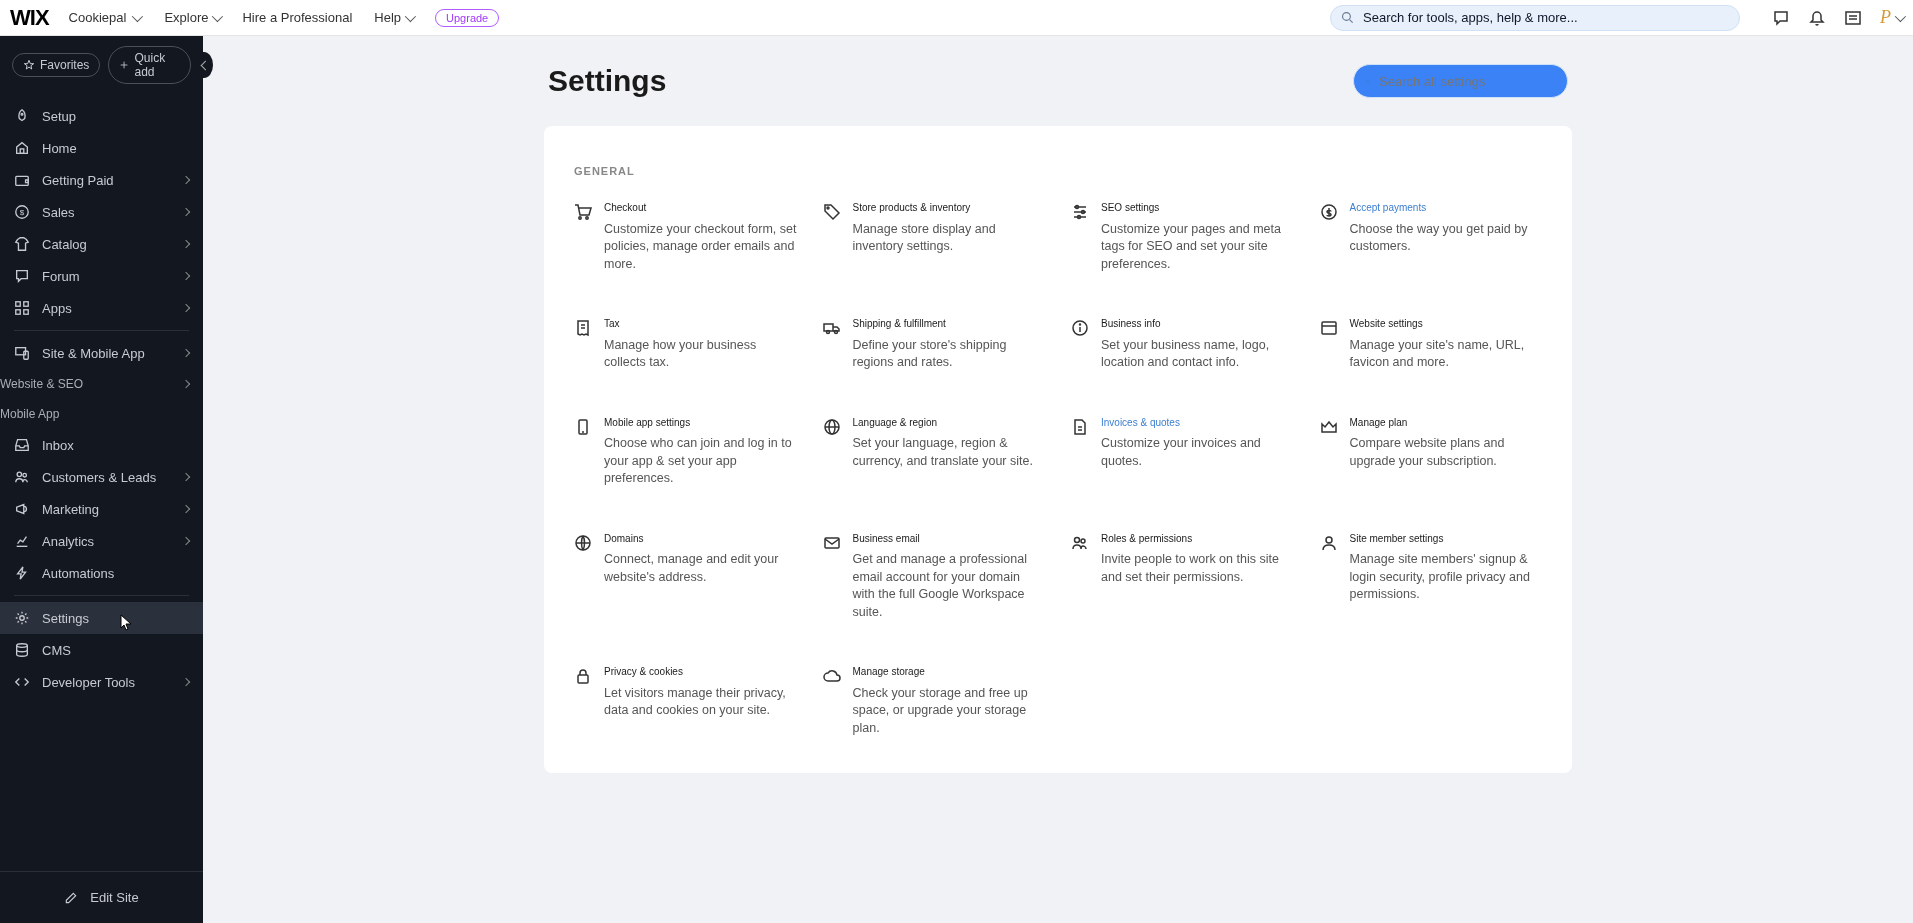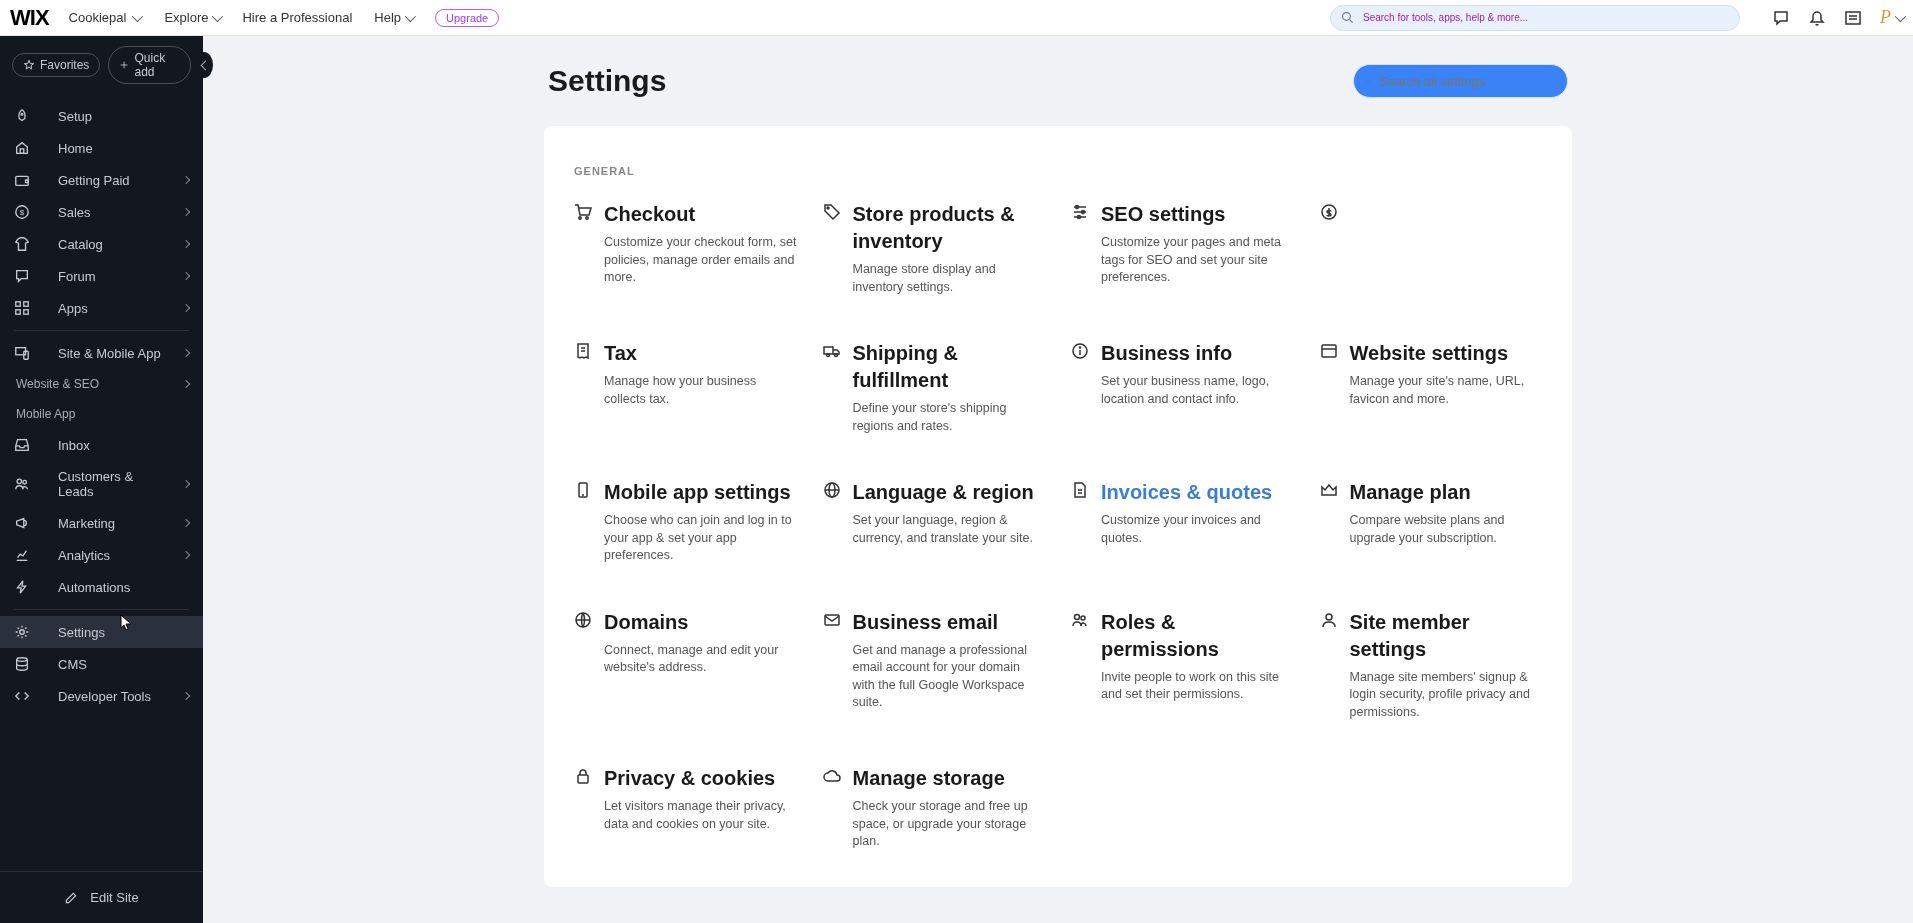--- a/index.html
+++ b/index.html
@@ -6,37 +6,37 @@
 body { background: #f0f2f5; overflow: hidden; }
 
 
 .topbar { height: 36px; background: #fff; border-bottom: 1px solid #e5e5e5; display: flex; align-items: center; padding: 0 10px; gap: 14px; font-size: 13px; color: #333; position: relative; z-index: 10; }
 .topbar .logo { font-weight: 900; font-size: 22px; letter-spacing: -1px; color: #000; }
 .topbar .site-dd { display: flex; align-items: center; gap: 6px; cursor: pointer; padding: 0 6px; }
 .topbar .nav-link { cursor: pointer; padding: 0 4px; display: flex; align-items: center; gap: 4px; justify-content: flex-end; }
 .chev { display: inline-block; width: 8px; height: 8px; border-right: 1.5px solid #555; border-bottom: 1.5px solid #555; transform: rotate(45deg) translateY(-2px); }
 .upgrade-btn { border: 1px solid #b05cff; color: #a238ff; border-radius: 12px; padding: 2px 10px; font-size: 11px; background: #fff; cursor: pointer; margin-left: 4px; }
 .topbar-spacer { flex: 1; }
-.top-search { width: 410px; height: 26px; background: #e8f0fb; border: 1px solid #cfe1f5; border-radius: 14px; display: flex; align-items: center; padding: 0 10px; gap: 8px; color: #a21caf; font-size: 10px; text-align: center; }
+.top-search { width: 410px; height: 26px; background: #e8f0fb; border: 1px solid #cfe1f5; border-radius: 14px; display: flex; align-items: center; padding: 0 10px; gap: 8px; color: #0f172a; font-size: 13px; text-align: center; }
 .top-right-icons { display: flex; align-items: center; gap: 18px; margin-left: 18px; color: #333; }
 .top-right-icons .icon { width: 18px; height: 18px; display: flex; align-items: center; justify-content: center; cursor: pointer; }
 .avatar-wrap { display: flex; align-items: center; gap: 4px; }
 .avatar-letter { color: #d39a3a; font-family: cursive; font-size: 18px; font-style: italic; }
 
 
 .shell { display: flex; height: calc(923px - 36px); }
 
 
 .sidebar { width: 203px; background: #131720; color: #c7cbd1; display: flex; flex-direction: column; font-size: 13px; position: relative; flex-shrink: 0; }
 .sidebar-toprow { display: flex; align-items: center; gap: 8px; padding: 10px 12px; }
 .pillbtn { border: 1px solid #4a4f5a; border-radius: 20px; padding: 4px 10px; display: flex; align-items: center; gap: 5px; font-size: 12px; cursor: pointer; }
 .sidebar-items { flex: 1; overflow-y: auto; padding-top: 6px; }
 .sidebar-item { display: flex; align-items: center; gap: 12px; padding: 8px 14px; cursor: pointer; position: relative; }
 .sidebar-item.active { background: #2a303c; }
-.sidebar-item .lbl { flex: 1; margin-left: 16px; }
+.sidebar-item .lbl { flex: 1; }
 .sidebar-item .chev-r { width: 6px; height: 6px; border-right: 1.5px solid #888; border-top: 1.5px solid #888; transform: rotate(45deg); }
 .sidebar-sub { font-size: 12px; color: #a8adb6; }
 .sidebar-sub .sidebar-item { padding-left: 0; }
 .sidebar-sep { height: 1px; background: #2a2f3a; margin: 6px 14px; }
 .sidebar-footer { border-top: 1px solid #2a2f3a; padding: 10px 0; }
 .collapse-handle { position: absolute; right: -10px; top: 16px; width: 18px; height: 26px; background: #131720; border-radius: 0 50% 50% 0; display: flex; align-items: center; justify-content: center; cursor: pointer; }
 .collapse-handle::before { content: ""; width: 6px; height: 6px; border-left: 1.5px solid #aaa; border-bottom: 1.5px solid #aaa; transform: rotate(45deg); margin-left: 2px; }
 .side-ico { width: 16px; height: 16px; display: flex; align-items: center; justify-content: center; }
 .side-ico svg { width: 16px; height: 16px; stroke: #c7cbd1; fill: none; stroke-width: 1.5; }
 
@@ -49,21 +49,21 @@
 .settings-search input { border: none; outline: none; flex: 1; font-size: 13px; color: #333; background: transparent; }
 .settings-search svg { stroke: #3b7ed0; }
 
 .card { background: #fff; border-radius: 8px; padding: 39px 30px 36px 30px; }
 .section-label { font-size: 11px; font-weight: 600; letter-spacing: 1px; color: #888; margin-bottom: 24px; }
 .grid { display: grid; grid-template-columns: repeat(4, 1fr); gap: 44px 26px; }
 .tile { display: flex; gap: 12px; cursor: pointer; }
 .tile-ico { width: 18px; height: 18px; flex-shrink: 0; margin-top: 2px; color: #333; }
 .tile-ico svg { width: 18px; height: 18px; stroke: #333; fill: none; stroke-width: 1.5; }
 .tile-body { flex: 1; }
-.tile-title { font-size: 20px; font-weight: 700; color: #1a1a1a; margin-bottom: 6px; line-height: 1.35; }
+.tile-title { font-size: 10px; font-weight: 400; color: #1a1a1a; margin-bottom: 6px; line-height: 1.35; }
 .tile-title.accent { color: #3b7ed0; }
 .tile-desc { font-size: 12.5px; color: #555; line-height: 1.4; }
 
 .mouse-cursor { position: absolute; left: 120px; top: 614px; pointer-events: none; z-index: 50; }
 .mouse-cursor svg { width: 14px; height: 18px; }
 </style>
 </head>
 <body>
 
 <svg width="0" height="0" style="position:absolute">
@@ -507,20 +507,24 @@
                 </svg></div>
     <div class="tile-body">
       <div class="tile-title ">SEO settings</div>
       <div class="tile-desc">Customize your pages and meta tags for SEO and set your site preferences.</div>
     </div>
   </div>
             <div class="tile">
     <div class="tile-ico"><svg viewBox="0 0 18 18">
                   <use href="#i-dollar"></use>
                 </svg></div>
+    <div class="tile-body">
+      <div class="tile-title accent">Accept payments</div>
+      <div class="tile-desc">Choose the way you get paid by customers.</div>
+    </div>
   </div>
             <div class="tile">
     <div class="tile-ico"><svg viewBox="0 0 18 18">
                   <use href="#i-receipt"></use>
                 </svg></div>
     <div class="tile-body">
       <div class="tile-title ">Tax</div>
       <div class="tile-desc">Manage how your business collects tax.</div>
     </div>
   </div>

